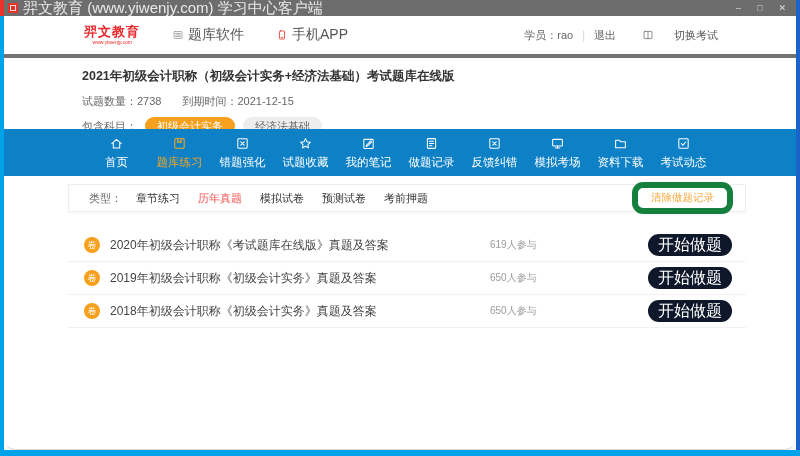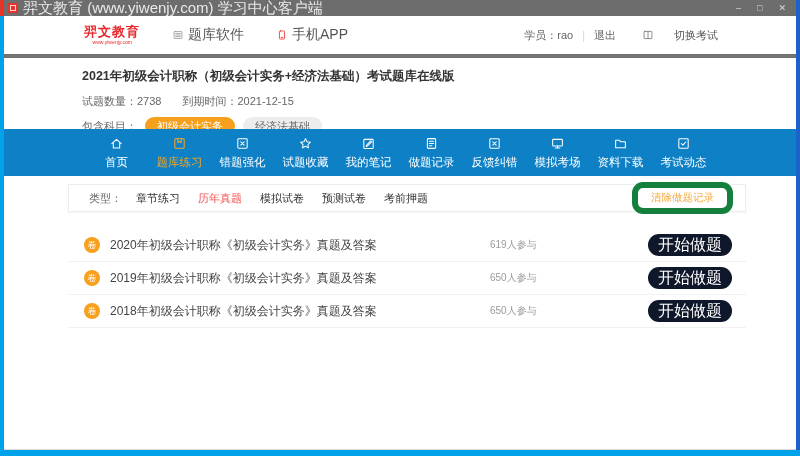--- a/index.html
+++ b/index.html
@@ -46,21 +46,21 @@
   .pill.plain  { background:#ededed; color:#666; }
 
   
   .nav { height:47px; background:#0e81c6; display:flex; justify-content:center; align-items:center; flex:0 0 auto; }
   .nav-item { width:63px; display:flex; flex-direction:column; align-items:center; gap:4px; color:#fff; cursor:pointer; }
   .nav-item.active { color:#f5a623; }
   .nav-item .icon-slot svg { width:15px; height:15px; display:block; }
   .nav-label { font-size:11.5px; white-space:nowrap; }
 
   
-  .content { flex:1 1 auto; background:#fff; border-bottom:1px solid #d9d9d9; }
+  .content { flex:1 1 auto; background:#fff; border-bottom:1px solid #d9d9d9;border-radius:11px; }
   .filter-card { margin:8px 50px 0 64px; height:28px; background:#fff; border:1px solid #ededed;
                  box-shadow:0 1px 3px rgba(0,0,0,.04); display:flex; align-items:center; padding:0 12px 0 20px; }
   .filter-label { font-size:11px; color:#666; margin-right:14px; }
   .filter-opt { font-size:11px; color:#333; margin-right:18px; cursor:pointer; white-space:nowrap; }
   .filter-opt.active { color:#f25555; }
   .clear-btn { margin-left:auto; background:#fff; color:#f7a93f; border:6px solid #15803d; border-radius:11px;
                padding:3px 13px; font-size:10.5px; cursor:pointer; white-space:nowrap; }
 
   .exam-list { margin:17px 50px 0 64px; }
   .exam-row { height:33px; display:flex; align-items:center; border-bottom:1px solid #f1f1f1; padding:0 14px 0 16px; }
@@ -243,21 +243,21 @@
           <span class="filter-opt active">历年真题</span>
           <span class="filter-opt">模拟试卷</span>
           <span class="filter-opt">预测试卷</span>
           <span class="filter-opt">考前押题</span>
         </span>
       <button class="clear-btn">清除做题记录</button>
     </div>
     <div class="exam-list" id="exam-list">
         <div class="exam-row">
     <span class="badge">卷</span>
-    <span class="exam-title">2020年初级会计职称《初级会计实务》真题及答案</span>
+    <span class="exam-title">2020年初级会计职称《考试题库在线版》真题及答案</span>
     <span class="participants">619人参与</span>
     <button class="start-btn">开始做题</button>
   </div>
         <div class="exam-row">
     <span class="badge">卷</span>
     <span class="exam-title">2019年初级会计职称《初级会计实务》真题及答案</span>
     <span class="participants">650人参与</span>
     <button class="start-btn">开始做题</button>
   </div>
         <div class="exam-row">

